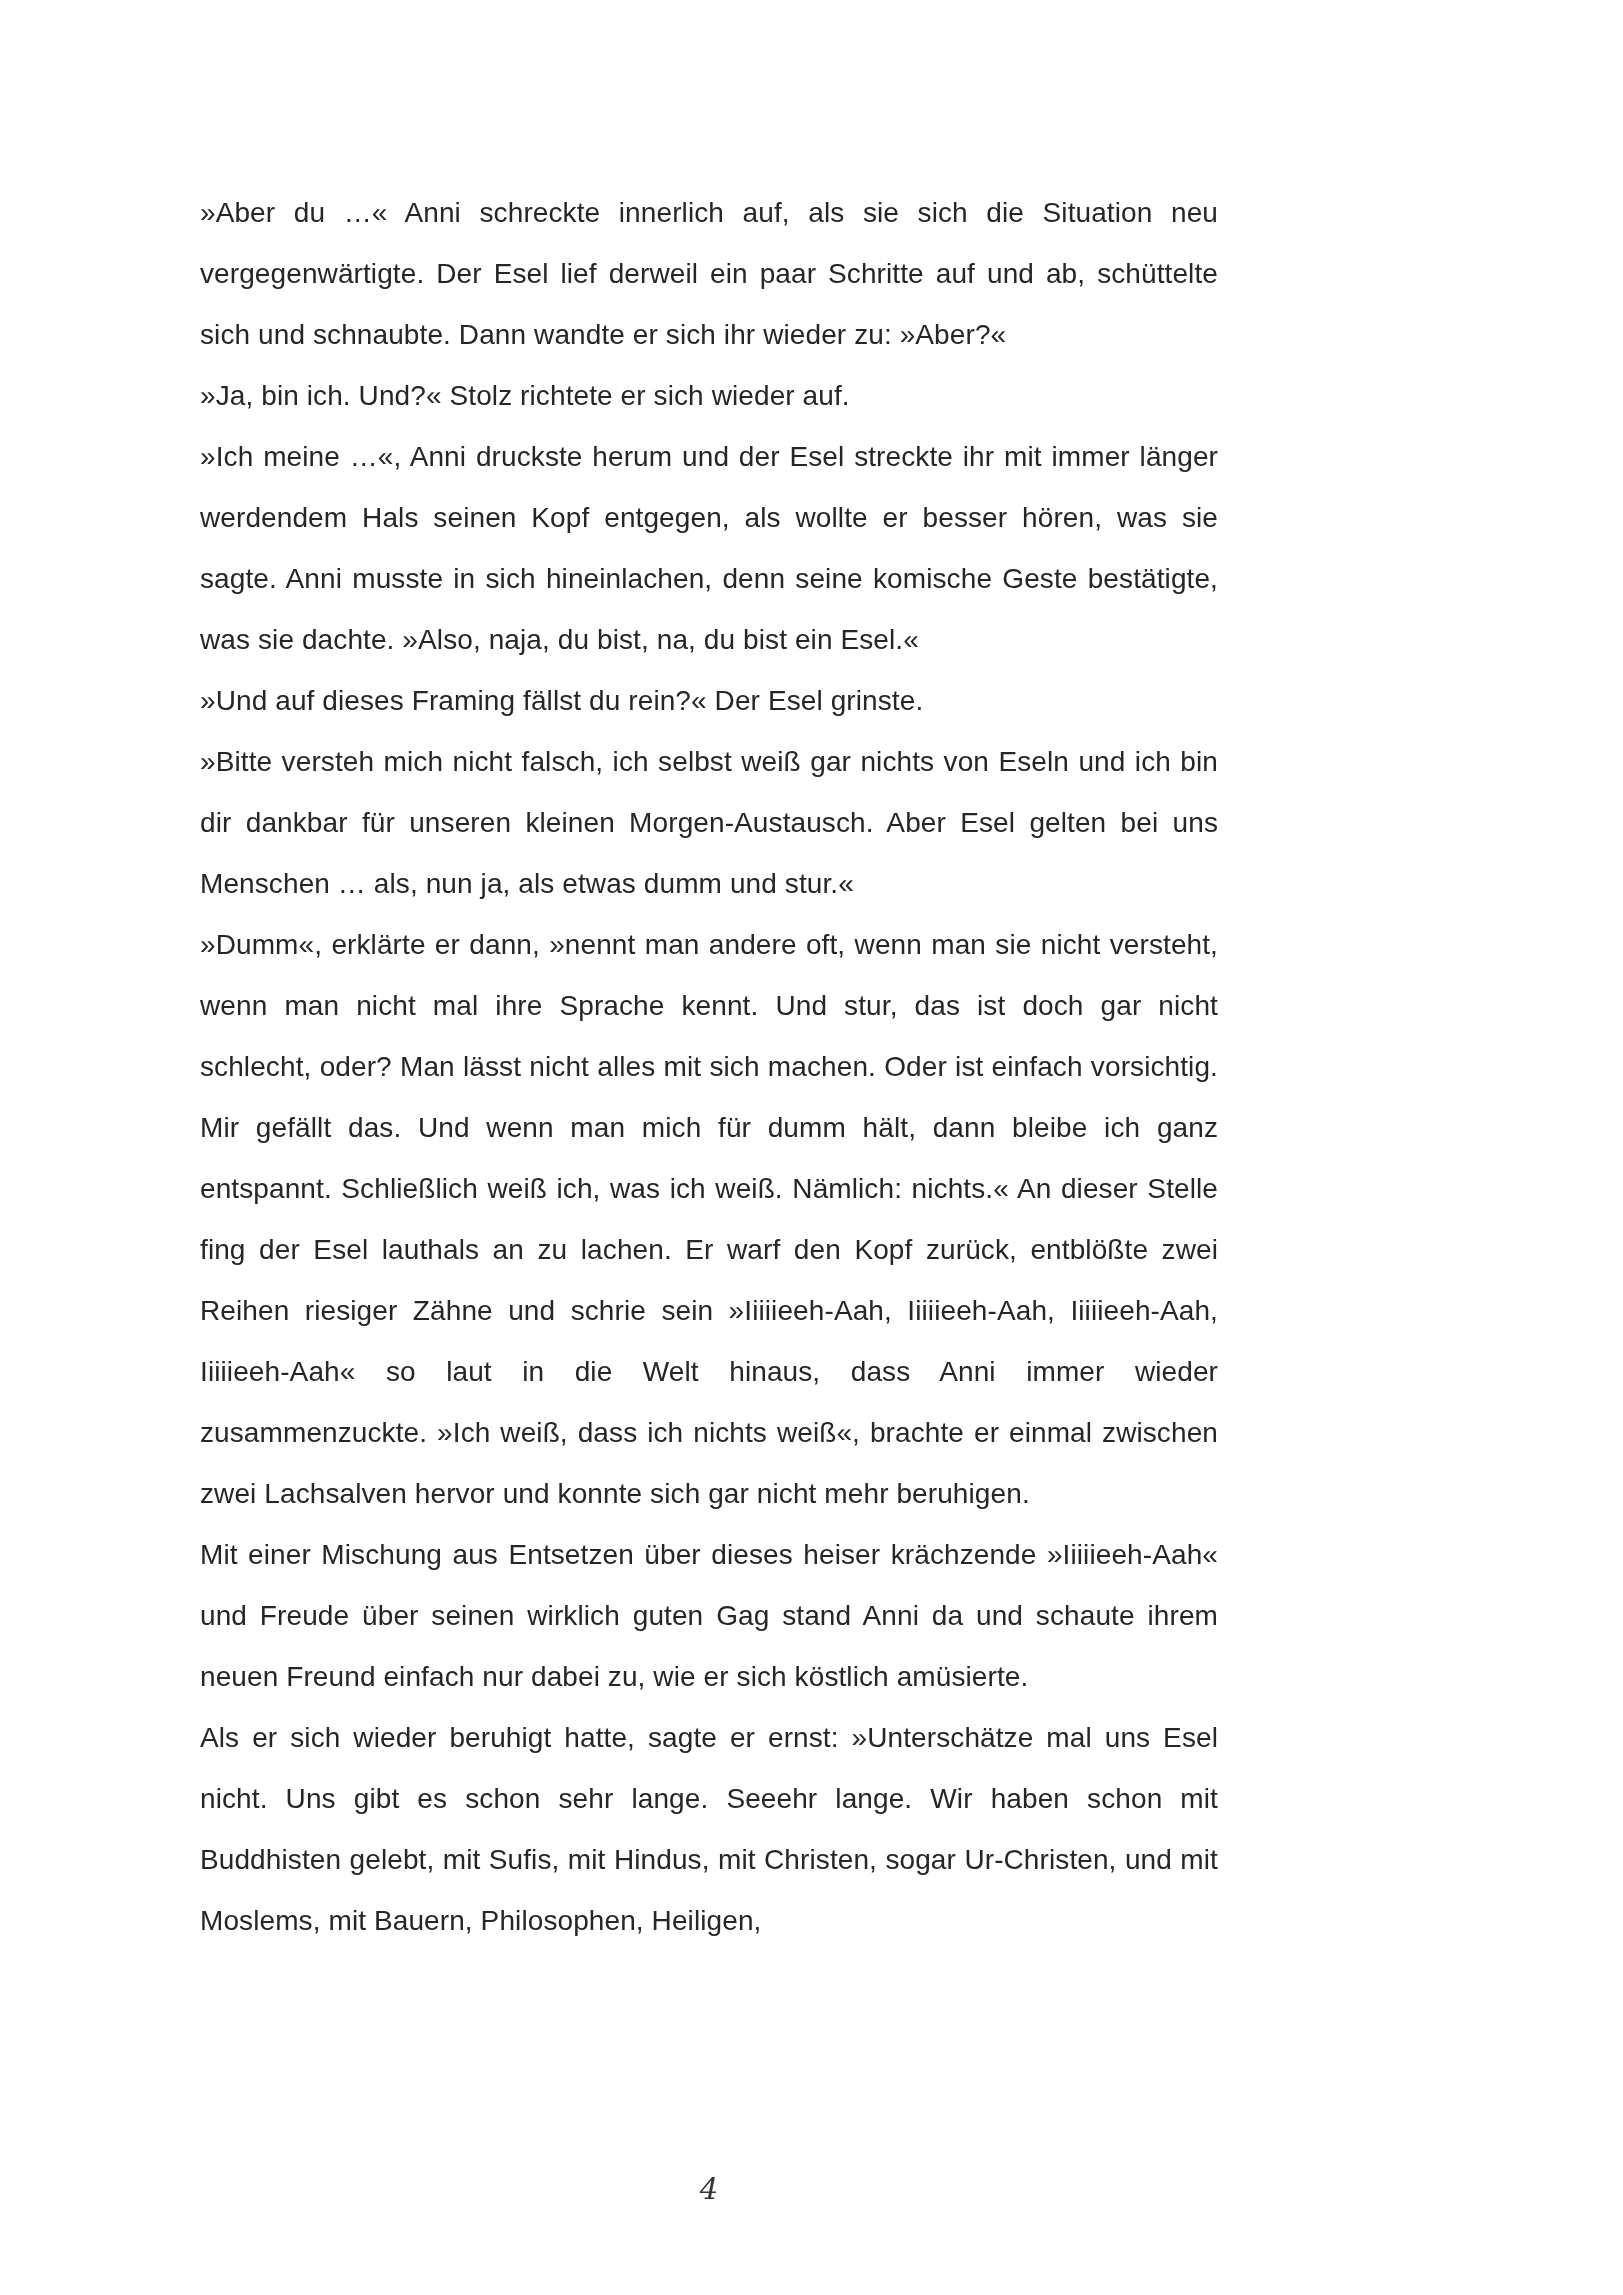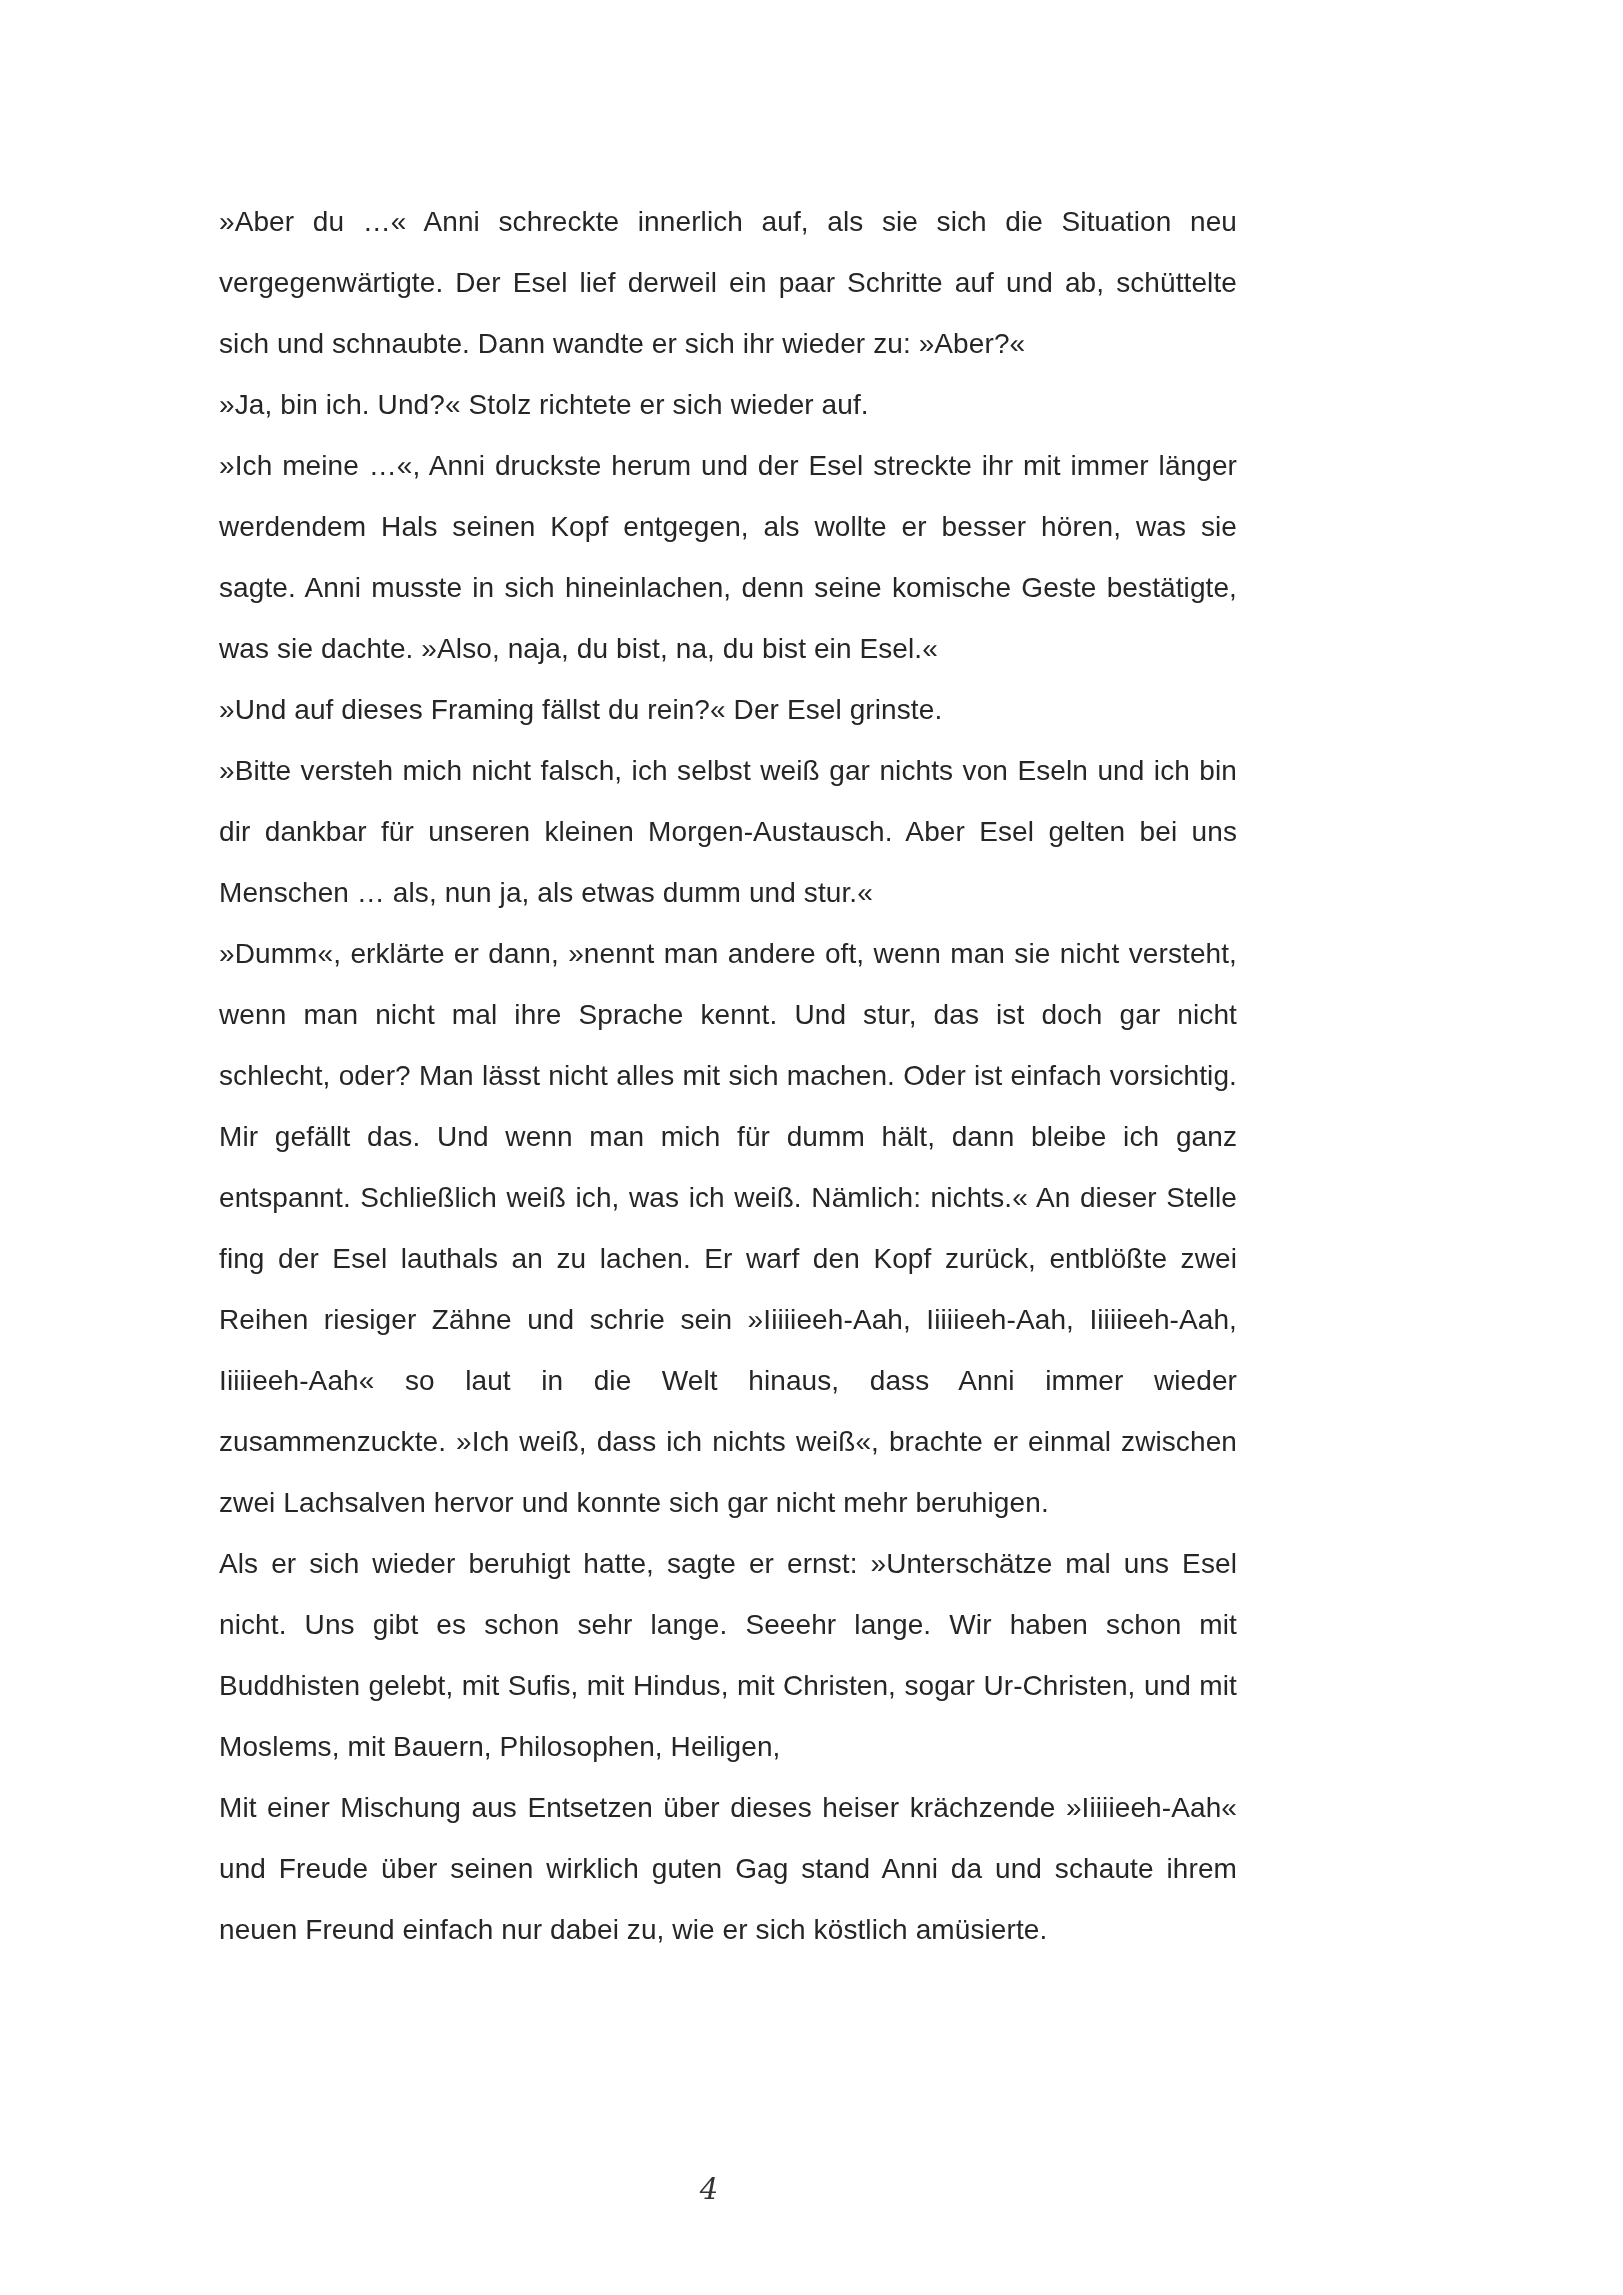--- a/index.html
+++ b/index.html
@@ -12,29 +12,28 @@
     position: relative;
     width: 1623px;
     height: 2295px;
     background: #ffffff;
     overflow: hidden;
     font-family: "Liberation Sans", sans-serif;
   }
   .text-block {
     position: absolute;
     left: 200px;
-    top: 191px;
+    top: 182px;
     width: 1018px;
     font-size: 28px;
     line-height: 61px;
     color: #262626;
     text-align: justify;
     text-align-last: left;
     letter-spacing: 0.1px;
-    margin-left: 19px;
   }
   .text-block p {
     margin: 0;
     padding: 0;
   }
   .page-number {
     position: absolute;
     left: 200px;
     top: 2172px;
     width: 1018px;
@@ -49,18 +48,18 @@
 <body>
 
 <div class="page">
   <div class="text-block">
     <p>»Aber du …« Anni schreckte innerlich auf, als sie sich die Situation neu vergegenwärtigte. Der Esel lief derweil ein paar Schritte auf und ab, schüttelte sich und schnaubte. Dann wandte er sich ihr wieder zu: »Aber?«</p>
     <p>»Ja, bin ich. Und?« Stolz richtete er sich wieder auf.</p>
     <p>»Ich meine …«, Anni druckste herum und der Esel streckte ihr mit immer länger werdendem Hals seinen Kopf entgegen, als wollte er besser hören, was sie sagte. Anni musste in sich hineinlachen, denn seine komische Geste bestätigte, was sie dachte. »Also, naja, du bist, na, du bist ein Esel.«</p>
     <p>»Und auf dieses Framing fällst du rein?« Der Esel grinste.</p>
     <p>»Bitte versteh mich nicht falsch, ich selbst weiß gar nichts von Eseln und ich bin dir dankbar für unseren kleinen Morgen-Austausch. Aber Esel gelten bei uns Menschen … als, nun ja, als etwas dumm und stur.«</p>
     <p>»Dumm«, erklärte er dann, »nennt man andere oft, wenn man sie nicht versteht, wenn man nicht mal ihre Sprache kennt. Und stur, das ist doch gar nicht schlecht, oder? Man lässt nicht alles mit sich machen. Oder ist einfach vorsichtig. Mir gefällt das. Und wenn man mich für dumm hält, dann bleibe ich ganz entspannt. Schließlich weiß ich, was ich weiß. Nämlich: nichts.« An dieser Stelle fing der Esel lauthals an zu lachen. Er warf den Kopf zurück, entblößte zwei Reihen riesiger Zähne und schrie sein »Iiiiieeh-Aah, Iiiiieeh-Aah, Iiiiieeh-Aah, Iiiiieeh-Aah« so laut in die Welt hinaus, dass Anni immer wieder zusammenzuckte. »Ich weiß, dass ich nichts weiß«, brachte er einmal zwischen zwei Lachsalven hervor und konnte sich gar nicht mehr beruhigen.</p>
+    <p>Mit einer Mischung aus Entsetzen über dieses heiser krächzende »Iiiiieeh-Aah« und Freude über seinen wirklich guten Gag stand Anni da und schaute ihrem neuen Freund einfach nur dabei zu, wie er sich köstlich amüsierte.</p>
     <p>Als er sich wieder beruhigt hatte, sagte er ernst: »Unterschätze mal uns Esel nicht. Uns gibt es schon sehr lange. Seeehr lange. Wir haben schon mit Buddhisten gelebt, mit Sufis, mit Hindus, mit Christen, sogar Ur-Christen, und mit Moslems, mit Bauern, Philosophen, Heiligen,</p>
-    <p>Mit einer Mischung aus Entsetzen über dieses heiser krächzende »Iiiiieeh-Aah« und Freude über seinen wirklich guten Gag stand Anni da und schaute ihrem neuen Freund einfach nur dabei zu, wie er sich köstlich amüsierte.</p>
   </div>
   <div class="page-number">4</div>
 </div>
 
 
 </body></html>

